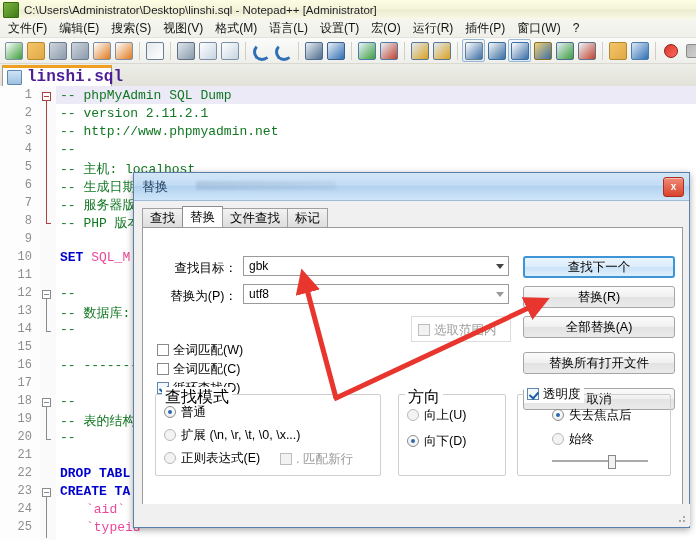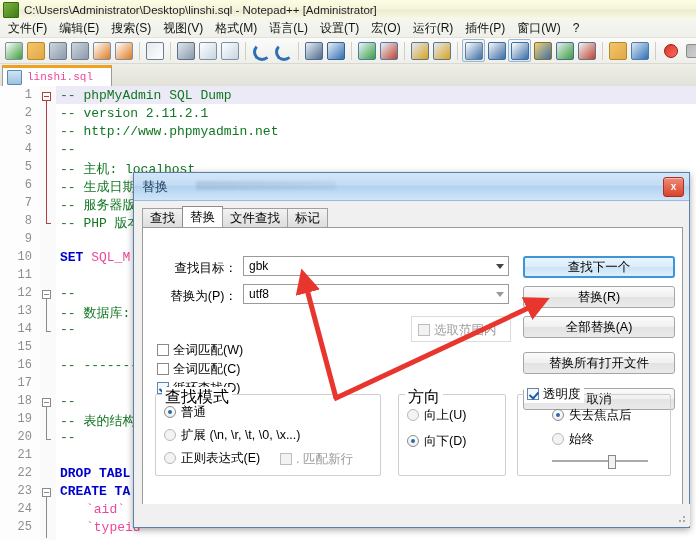--- a/index.html
+++ b/index.html
@@ -53,21 +53,21 @@
     position:absolute;left:2px;top:1px;height:21px;
     background:#fff;border:1px solid #9c9c96;border-bottom:none;
     border-top:3px solid #f0a020;
     display:flex;align-items:center;padding:0 8px 0 4px;box-sizing:border-box;
   }
   #tab-active .tabicon{
     width:13px;height:13px;margin-right:5px;flex:0 0 auto;
     background:linear-gradient(to bottom,#cfe3f5,#9dc2e0);border:1px solid #5d87ad;border-radius:1px;
   }
   #tab-active .tablabel{
-    font-family:"Liberation Mono","DejaVu Sans Mono",monospace;font-size:11px;color:#ec4899;white-space:nowrap;
+    font-family:"Liberation Mono","DejaVu Sans Mono",monospace;font-size:16px;color:#4c1d95;white-space:nowrap;font-weight:bold;
   }
   
   #editor{
     position:absolute;left:0;top:86px;width:696px;height:454px;background:#fff;overflow:hidden;
     font-family:"Liberation Mono","DejaVu Sans Mono",monospace;font-size:13px;
   }
   #gutter{
     position:absolute;left:0;top:0;width:40px;height:454px;
     background:#fdfdfd;border-right:1px solid #d9d9d9;
   }

